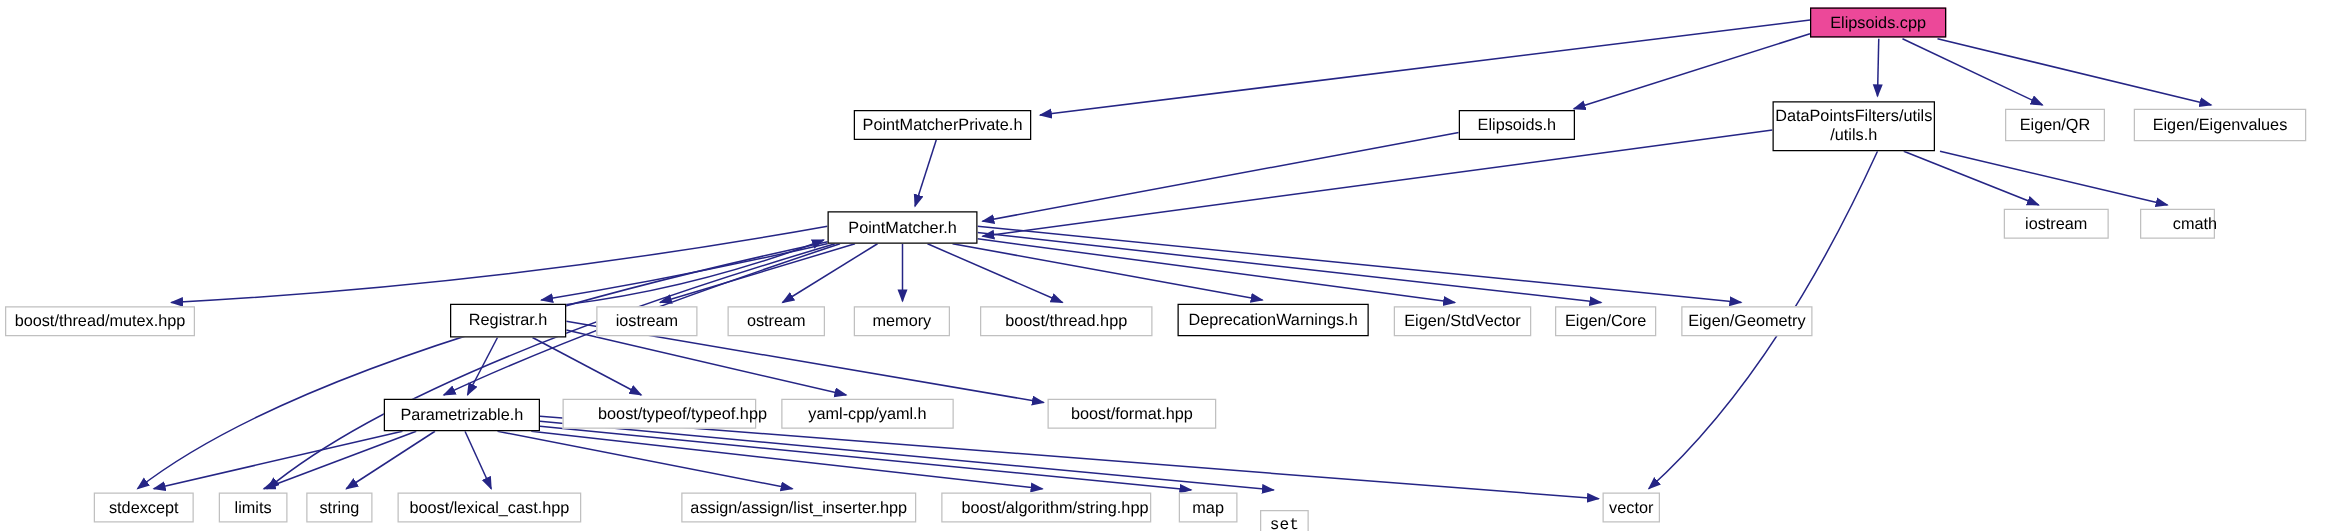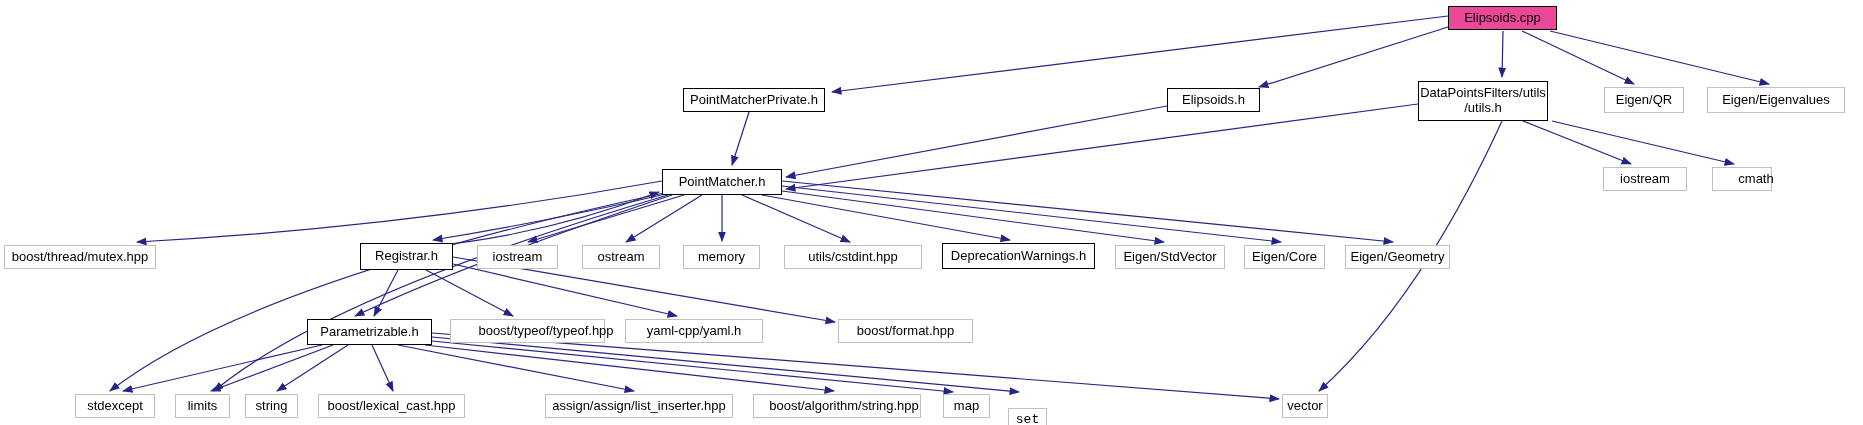--- a/index.html
+++ b/index.html
@@ -87,21 +87,21 @@
       <div class="node ext" style="left: 1604px; top: 87px; width: 80px; height: 26px;"><span>Eigen/QR</span></div>
       <div class="node ext" style="left: 1707px; top: 87px; width: 138px; height: 26px;"><span>Eigen/Eigenvalues</span></div>
       <div class="node ext" style="left: 1603px; top: 167px; width: 84px; height: 24px;"><span>iostream</span></div>
       <div class="node ext" style="left: 1712px; top: 167px; width: 60px; height: 24px; padding-left: 28px;"><span>cmath</span></div>
       <div class="node doc" style="left: 662px; top: 169px; width: 120px; height: 26px;"><span>PointMatcher.h</span></div>
       <div class="node ext" style="left: 4px; top: 245px; width: 152px; height: 24px;"><span>boost/thread/mutex.hpp</span></div>
       <div class="node doc" style="left: 360px; top: 243px; width: 93px; height: 27px;"><span>Registrar.h</span></div>
       <div class="node ext" style="left: 477px; top: 245px; width: 81px; height: 24px;"><span>iostream</span></div>
       <div class="node ext" style="left: 582px; top: 245px; width: 78px; height: 24px;"><span>ostream</span></div>
       <div class="node ext" style="left: 683px; top: 245px; width: 77px; height: 24px;"><span>memory</span></div>
-      <div class="node ext" style="left: 784px; top: 245px; width: 138px; height: 24px;"><span>utils/cstdint.hpp</span></div>
+      <div class="node ext" style="left: 784px; top: 245px; width: 138px; height: 24px;"><span>boost/thread.hpp</span></div>
       <div class="node doc" style="left: 942px; top: 243px; width: 153px; height: 26px;"><span>DeprecationWarnings.h</span></div>
       <div class="node ext" style="left: 1115px; top: 245px; width: 110px; height: 24px;"><span>Eigen/StdVector</span></div>
       <div class="node ext" style="left: 1244px; top: 245px; width: 81px; height: 24px;"><span>Eigen/Core</span></div>
       <div class="node ext" style="left: 1345px; top: 245px; width: 105px; height: 24px;"><span>Eigen/Geometry</span></div>
       <div class="node doc" style="left: 307px; top: 319px; width: 125px; height: 26px;"><span>Parametrizable.h</span></div>
       <div class="node ext" style="left: 450px; top: 319px; width: 155px; height: 24px; padding-left: 37px;"><span>boost/typeof/typeof.hpp</span></div>
       <div class="node ext" style="left: 625px; top: 319px; width: 138px; height: 24px;"><span>yaml-cpp/yaml.h</span></div>
       <div class="node ext" style="left: 838px; top: 319px; width: 135px; height: 24px;"><span>boost/format.hpp</span></div>
       <div class="node ext" style="left: 75px; top: 394px; width: 80px; height: 24px;"><span>stdexcept</span></div>
       <div class="node ext" style="left: 175px; top: 394px; width: 55px; height: 24px;"><span>limits</span></div>

